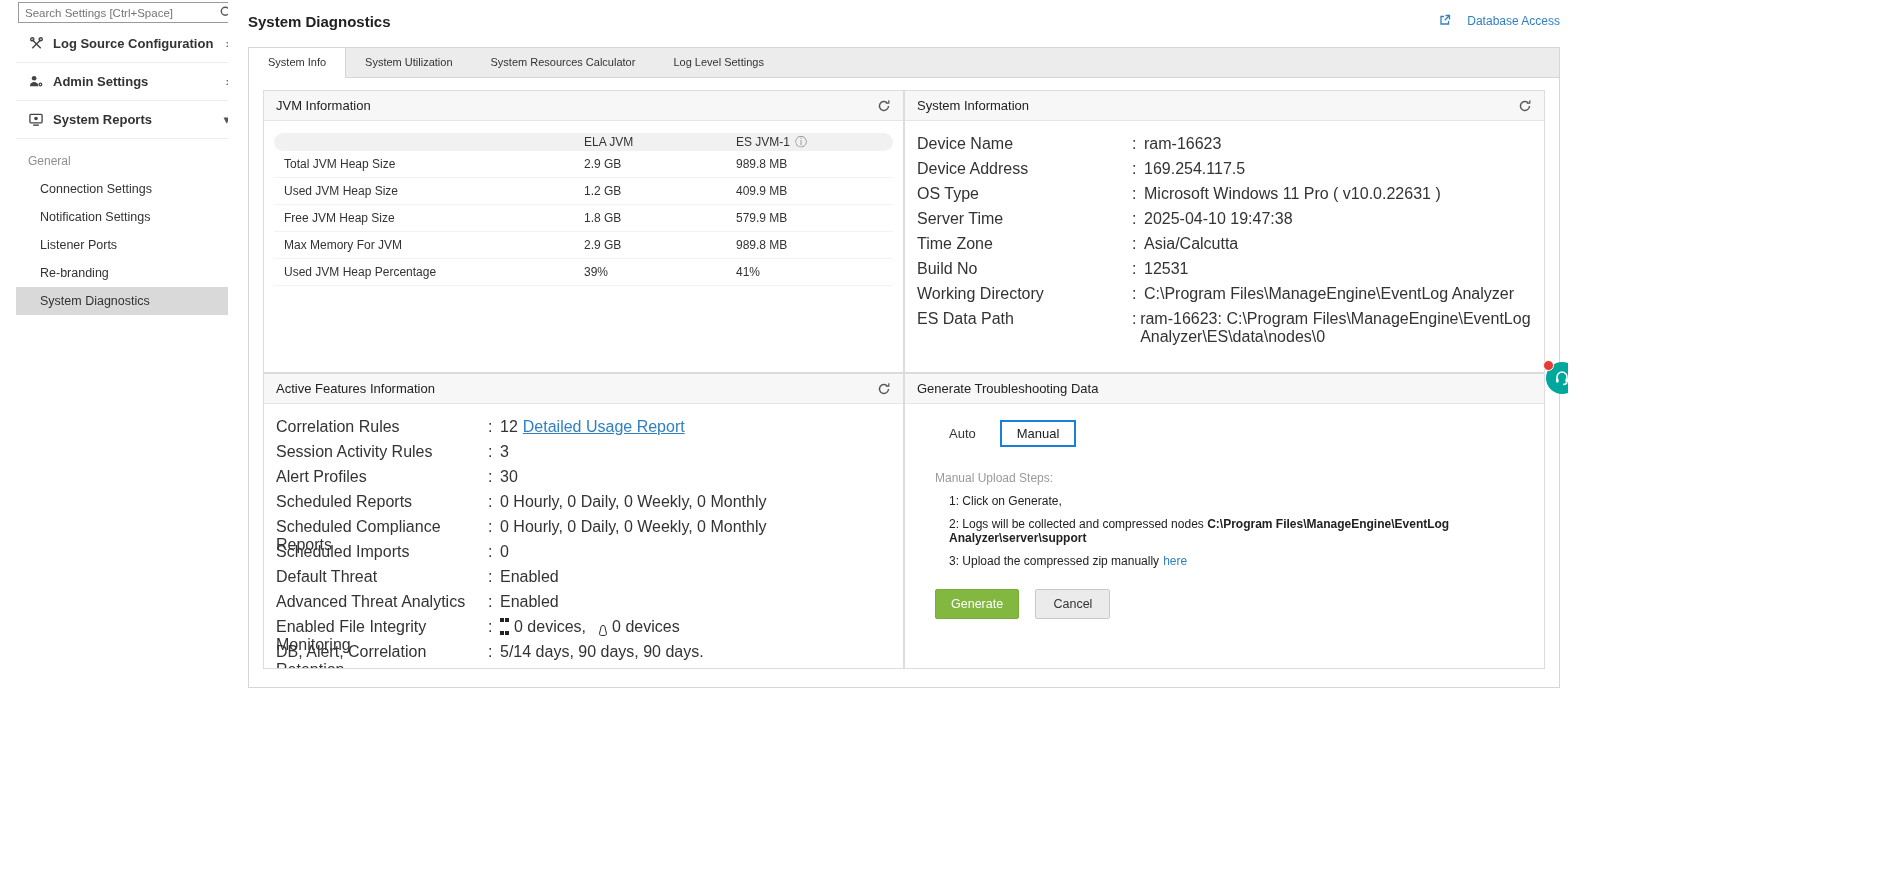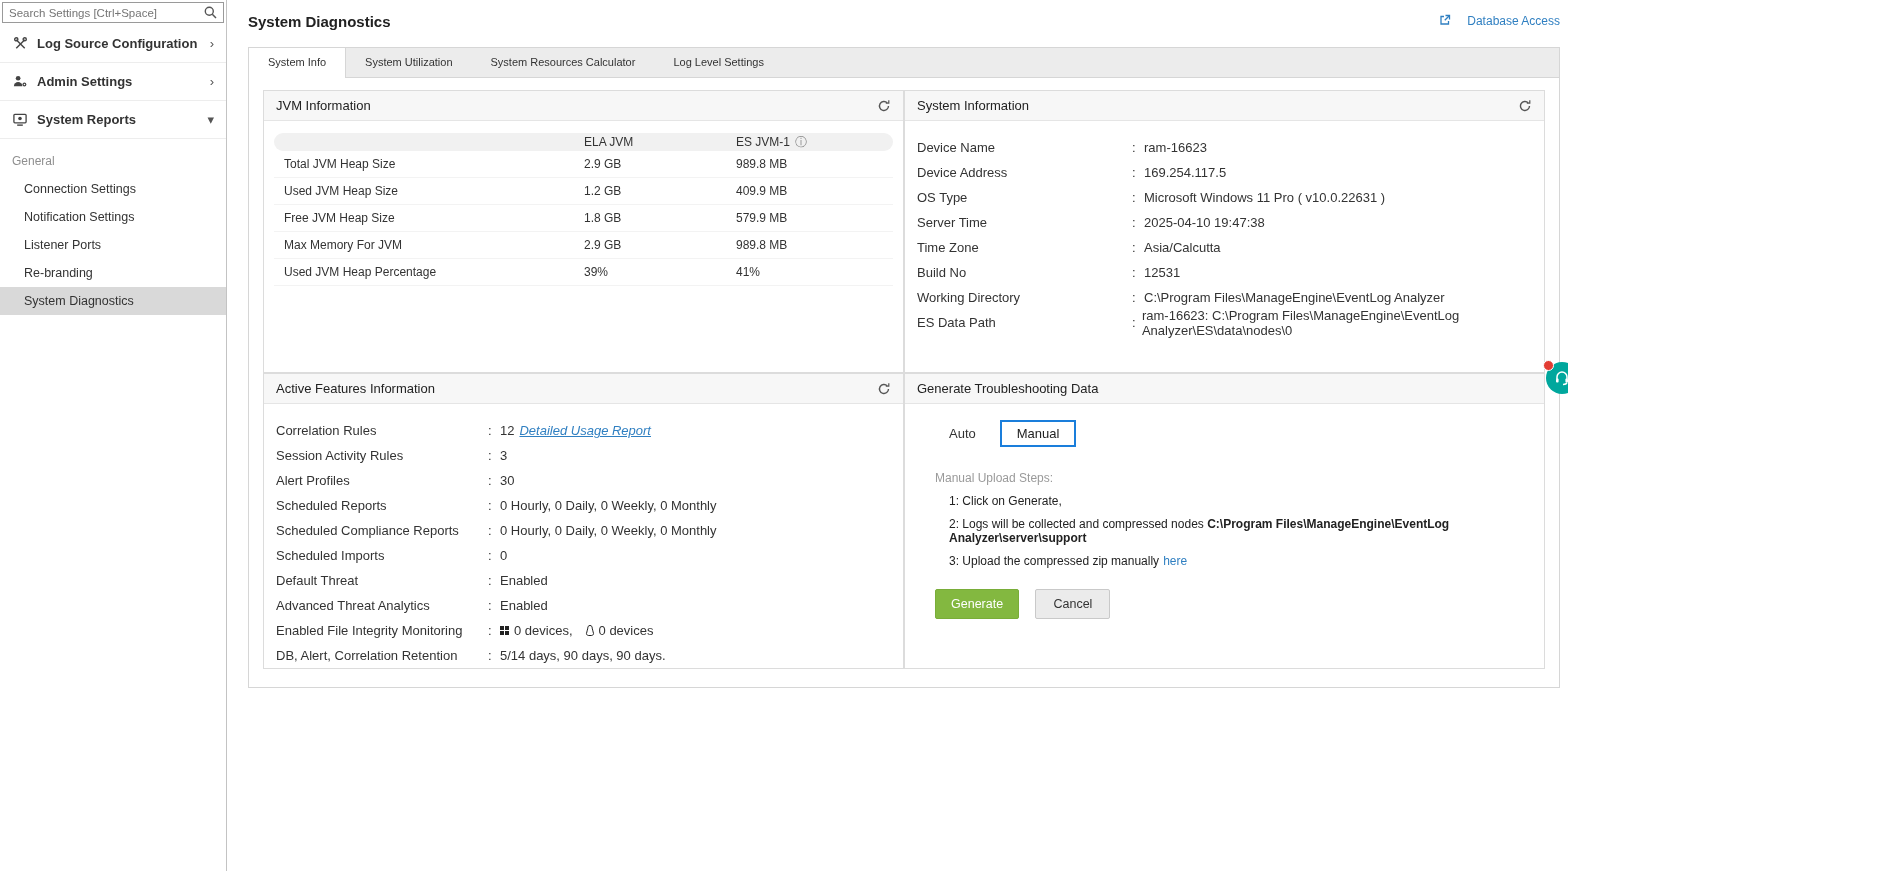--- a/index.html
+++ b/index.html
@@ -4,21 +4,21 @@
 <style>
   * { box-sizing: border-box; }
   html,body { margin:0; padding:0; background:#fff; }
   body {
     width:1903px; height:871px; overflow:hidden;
     font-family:"Liberation Sans", sans-serif; color:#333;
   }
   .app-region { position:relative; width:1568px; height:871px; overflow:hidden; background:#fff; }
 
   
-  .sidebar { position:absolute; left:0; top:0; width:227px; height:871px; background:#fff; border-right:1px solid #c3c3c3; }
+  .sidebar { position:absolute; left:16px; top:0; width:227px; height:871px; background:#fff; border-right:1px solid #c3c3c3; }
   .search-box { margin:2px; height:21px; border:1px solid #9a9a9a; display:flex; align-items:center; background:#fff; }
   .search-box input { flex:1; border:0; outline:none; font-family:inherit; font-size:11.5px; color:#555; padding:0 6px; min-width:0; background:transparent; }
   .search-ic { padding:0 6px; display:flex; align-items:center; cursor:pointer; }
   .nav-item { display:flex; align-items:center; gap:9px; padding:11px 12px; font-size:13px; font-weight:bold; color:#333; border-bottom:1px solid #ededed; cursor:pointer; }
   .nav-item .chev { margin-left:auto; color:#555; font-size:13px; font-weight:normal; }
   .nav-icon { display:flex; align-items:center; width:16px; justify-content:center; }
   .section-title { padding:15px 12px 7px; font-size:12px; color:#8f8f8f; }
   .sub-item { padding:7px 12px 7px 24px; font-size:12.5px; color:#333; cursor:pointer; }
   .sub-item.selected { background:#d9d9d9; }
 
@@ -42,27 +42,27 @@
   .refresh-btn { background:none; border:0; padding:0; cursor:pointer; display:flex; align-items:center; }
 
   
   .jvm-table { margin:12px 10px 0; font-size:12px; }
   .jvm-row { display:grid; grid-template-columns:300px 152px 1fr; align-items:center; height:27px; padding-left:10px; border-bottom:1px solid #f3f3f3; }
   .jvm-row.head { background:#f1f1f1; height:18px; border-bottom:none;border-radius:12px; }
   .info-ic { color:#8a8a8a; font-size:12px; margin-left:5px; cursor:pointer; }
 
   
   .kv-list { padding:14px 12px 0; }
-  .kv-row { display:flex; align-items:center; font-size:13px; height:25px; }
+  .kv-row { display:flex; font-size:16px; height:25px; }
   .kv-label { flex-shrink:0; color:#333; }
   .w215 .kv-label { width:215px; }
   .w212 .kv-label { width:212px; }
   .kv-colon { width:12px; color:#333; }
   .kv-value { color:#333; }
-  .usage-link { color:#2f7fc1; text-decoration:underline; margin-left:5px; cursor:pointer;font-style:italic; }
+  .usage-link { color:#2f7fc1; text-decoration:underline; margin-left:5px; cursor:pointer; }
 
   .win-icon { display:inline-grid; grid-template-columns:4px 4px; grid-gap:1px; margin:0 5px 0 0; }
   .win-icon i { width:4px; height:4px; background:#222; display:block; }
   .os-gap { margin:0 4px 0 12px; display:inline-flex; align-items:center; }
 
   
   .ts-body { padding:16px 30px 0; font-size:12px; }
   .ts-toggle { display:flex; align-items:center; gap:24px; margin-left:14px; }
   .ts-auto { font-size:13px; color:#333; cursor:pointer; }
   .ts-manual { font-size:13px; color:#222; border:2px solid #1a7edb; background:#fff; padding:4px 15px; cursor:pointer; }

